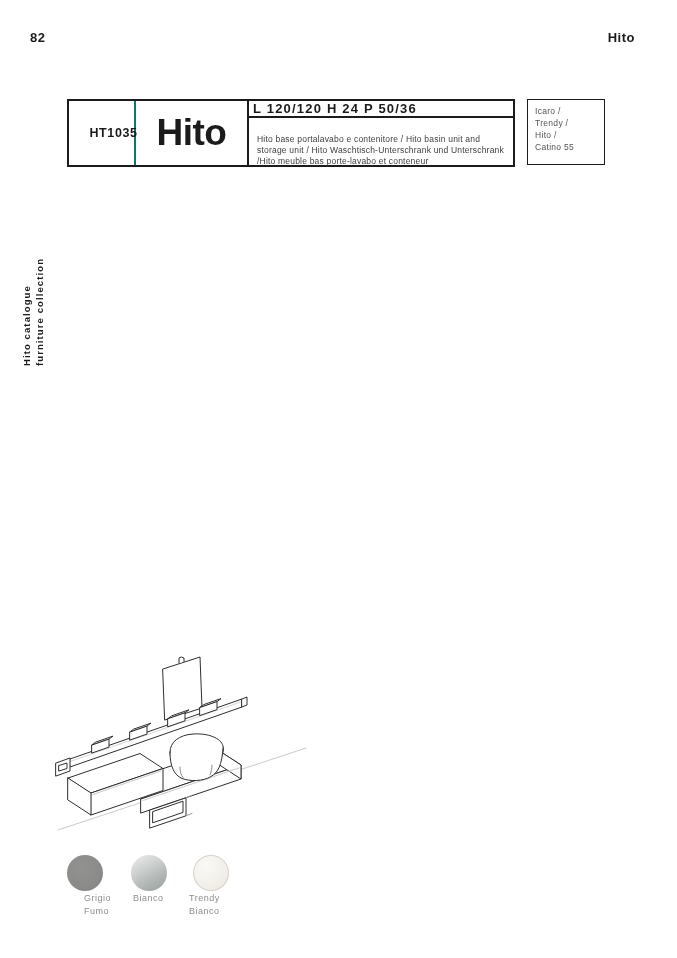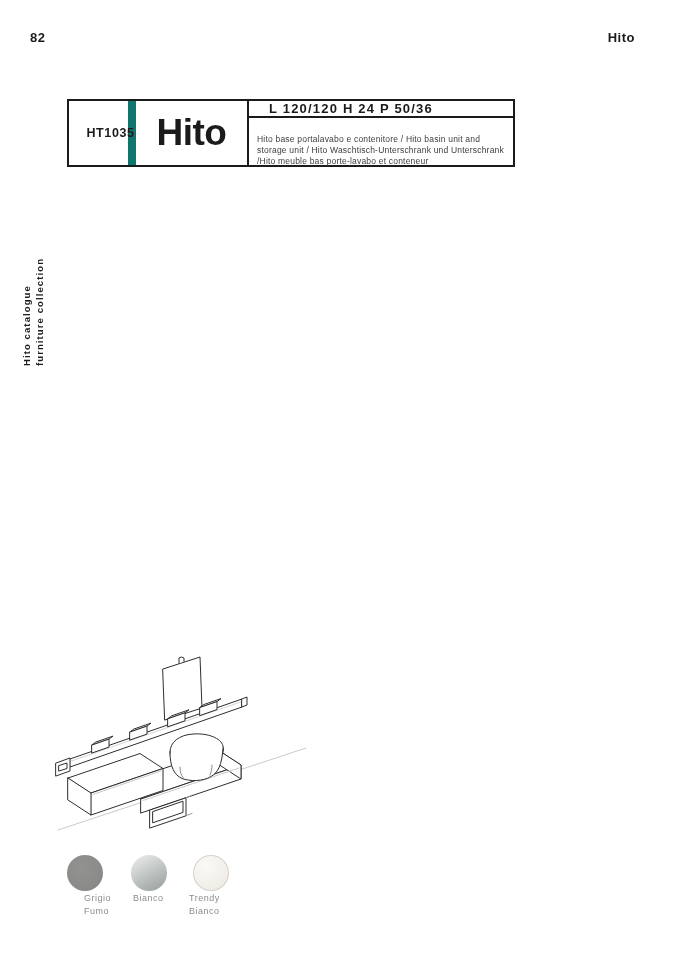--- a/index.html
+++ b/index.html
@@ -5,24 +5,24 @@
   html,body{margin:0;padding:0;background:#ffffff;}
   body{font-family:"Liberation Sans", sans-serif; color:#1b1b1b;}
   .page{position:relative;width:677px;height:958px;background:#ffffff;overflow:hidden;margin-top:8px;}
 
   
   .pagenum{position:absolute;left:30px;top:22px;font-size:13px;font-weight:bold;letter-spacing:.5px;}
   .brand{position:absolute;right:42px;top:22px;font-size:13px;font-weight:bold;letter-spacing:.5px;}
 
   
   .ptable{position:absolute;left:67px;top:91px;width:448px;height:68px;border:2px solid #1b1b1b;box-sizing:border-box;display:flex;}
-  .cell-code{width:67px;border-right:8px solid #0f766e;box-sizing:border-box;display:flex;align-items:center;justify-content:center;font-size:12.5px;font-weight:bold;letter-spacing:.6px;padding-left:24px;}
+  .cell-code{width:67px;border-right:2px solid #0f766e;box-sizing:border-box;display:flex;align-items:center;justify-content:center;font-size:12.5px;font-weight:bold;letter-spacing:.6px;padding-left:24px;}
   .cell-name{width:113px;border-right:2px solid #1b1b1b;box-sizing:border-box;display:flex;align-items:center;justify-content:center;font-size:37px;font-weight:bold;letter-spacing:-.5px;}
   .cell-desc{flex:1;display:flex;flex-direction:column;box-sizing:border-box;}
-  .dims{height:25px;border-bottom:2px solid #1b1b1b;box-sizing:border-box;display:flex;align-items:center;padding:0 20px;font-size:13px;font-weight:bold;letter-spacing:1.2px;white-space:nowrap;}
+  .dims{height:25px;border-bottom:2px solid #1b1b1b;box-sizing:border-box;display:flex;align-items:center;padding:0 4px;font-size:13px;font-weight:bold;letter-spacing:1.2px;white-space:nowrap;}
   .desc{flex:1;padding:16px 8px;font-size:8.5px;line-height:10.8px;color:#3d3d3d;letter-spacing:.2px;}
 
   
   .compat{position:absolute;left:527px;top:91px;width:78px;height:66px;border:1.5px solid #1b1b1b;box-sizing:border-box;padding:5px 0 0 7px;font-size:8.5px;line-height:12px;color:#555;letter-spacing:.3px;}
 
   
   .side-label{position:absolute;left:-26px;top:285px;width:120px;height:26px;transform:rotate(-90deg);font-size:9.5px;font-weight:bold;letter-spacing:1.1px;line-height:12.5px;text-align:left;white-space:nowrap;color:#1b1b1b;}
 
   
   .drawing{position:absolute;left:40px;top:630px;width:280px;height:200px;}
@@ -43,20 +43,26 @@
 
   <div class="ptable">
     <div class="cell-code">HT1035</div>
     <div class="cell-name">Hito</div>
     <div class="cell-desc">
       <div class="dims">L 120/120 H 24 P 50/36</div>
       <div class="desc">Hito base portalavabo e contenitore / Hito basin unit and storage unit / Hito Waschtisch-Unterschrank und Unterschrank  /Hito meuble bas porte-lavabo et conteneur</div>
     </div>
   </div>
 
+  <div class="compat">
+    <div>Icaro /</div>
+    <div>Trendy /</div>
+    <div>Hito /</div>
+    <div>Catino 55</div>
+  </div>
 
   <div class="side-label">
     <div>Hito catalogue</div>
     <div>furniture collection</div>
   </div>
 
   <svg class="drawing" viewBox="0 0 280 200">
     <g fill="none" stroke="#2e2e2e" stroke-width="1" stroke-linejoin="round" stroke-linecap="round">
 
       <path d="M 18 192 L 266 110" stroke="#cbcbcb"></path>

